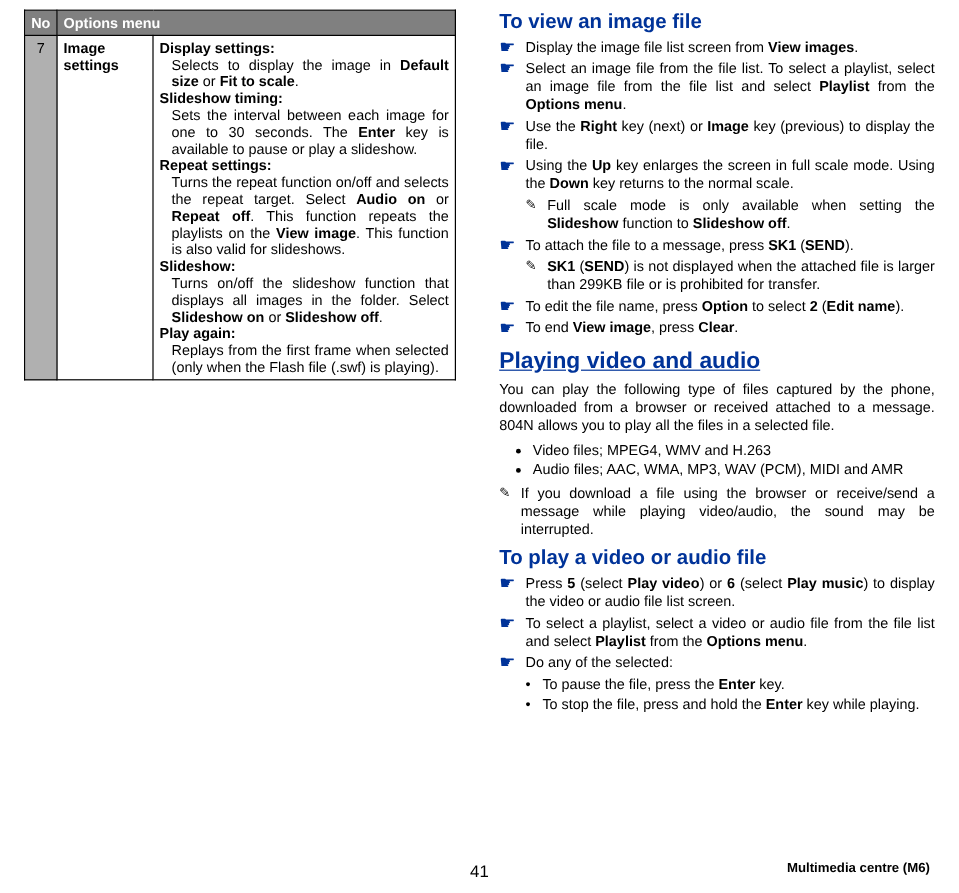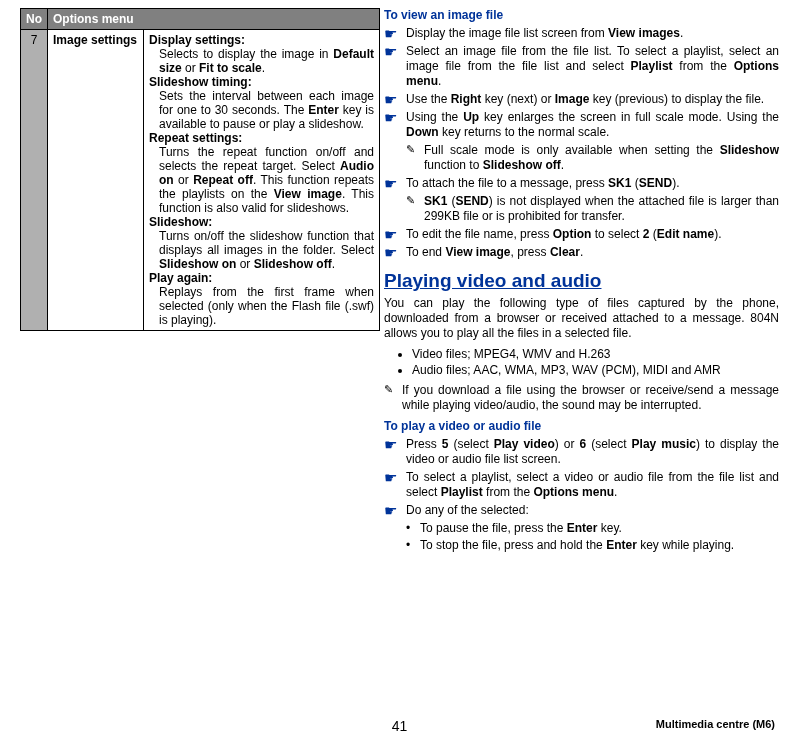--- a/index.html
+++ b/index.html
@@ -8,21 +8,21 @@
     font-size: 12px;
     width: 799px;
     height: 744px;
     position: relative;
     background: #fff;
     color: #000;
   }
   .page {
     display: flex;
     padding: 8px 20px 0 20px;
-    gap: 4px;
+    gap: 36px;
   }
   .left-col { width: 360px; flex-shrink: 0; }
   .right-col { flex: 1; }
   table.options {
     border-collapse: collapse;
     width: 100%;
   }
   table.options th, table.options td {
     border: 1px solid #000;
     padding: 3px 5px;
@@ -34,30 +34,30 @@
     color: #fff;
     font-weight: bold;
   }
   table.options .numcell {
     background: #b0b0b0;
     width: 22px;
     text-align: center;
     font-weight: normal;
   }
   table.options .labelcell {
-    width: 96px;
+    width: 80px;
     font-weight: bold;
   }
   .desc b { font-weight: bold; }
   .desc-title { font-weight: bold; }
   .desc-indent { margin-left: 10px; text-align: justify; }
   .section-title {
     color: #003399;
     font-weight: bold;
-    font-size: 12px;
+    font-size: 17px;
     margin-bottom: 4px;
   }
   .main-heading {
     color: #003399;
     font-weight: bold;
     text-decoration: underline;
     font-size: 19px;
     margin: 10px 0 4px 0;
   }
   .body-text { text-align: justify; margin-bottom: 6px; line-height: 1.25; }

